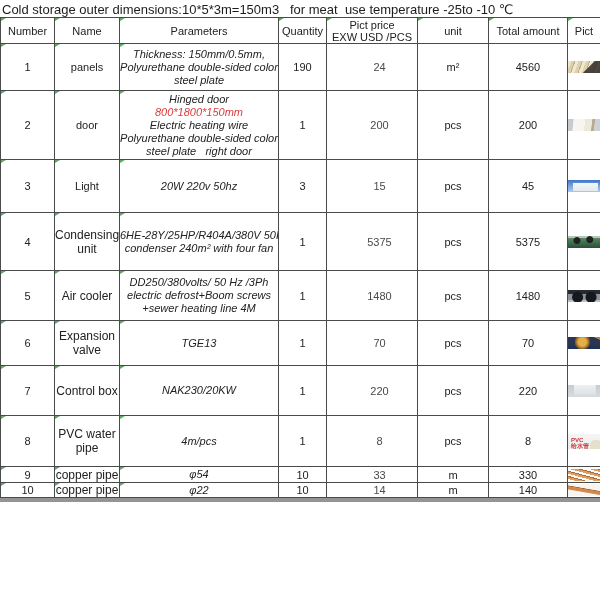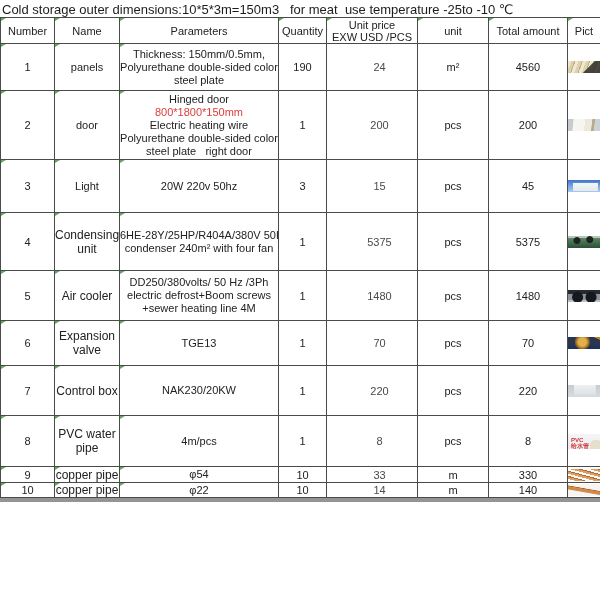--- a/index.html
+++ b/index.html
@@ -24,21 +24,21 @@
 
   
   tbody tr:nth-child(1){height:47px}  tbody tr:nth-child(2){height:69px}
   tbody tr:nth-child(3){height:53px}  tbody tr:nth-child(4){height:58px}
   tbody tr:nth-child(5){height:50px}  tbody tr:nth-child(6){height:45px}
   tbody tr:nth-child(7){height:50px}  tbody tr:nth-child(8){height:51px}
   tbody tr:nth-child(9){height:16px}  tbody tr:nth-child(10){height:14px}
   tbody tr:nth-child(11){height:14px} tbody tr:nth-child(12){height:15px}
   tbody tr:nth-child(13){height:63px}
 
-  td.params { white-space:pre; }
+  td.params { white-space:pre;font-style:italic; }
   td.params div { line-height:13px; }
   td.params .red { color:#dd3c3c; }
   td.small-name { font-size:12px; }
   td.price { color:#4a4a4a;padding-left:15px; }
 
   td.pic-cell { padding:0; }
   .pic { width:100%; height:100%; min-height:12px; }
 
   .panels-photo { background:
     linear-gradient(135deg, transparent 60%, rgba(45,42,38,.85) 62%),
@@ -105,21 +105,21 @@
       <col style="width:79px">
         <col style="width:33px">
     </colgroup>
     <thead>
       <tr>
         <th>Number</th>
         <th>Name</th>
         <th>Parameters</th>
         <th>Quantity</th>
         <th>
-          <div>Unit price</div>
+          <div>Pict price</div>
           <div>EXW USD /PCS</div>
         </th>
         <th>unit</th>
         <th>Total amount</th>
         <th>Pict</th>
       </tr>
     </thead>
     <tbody>
         <tr>
           <td>1</td>

